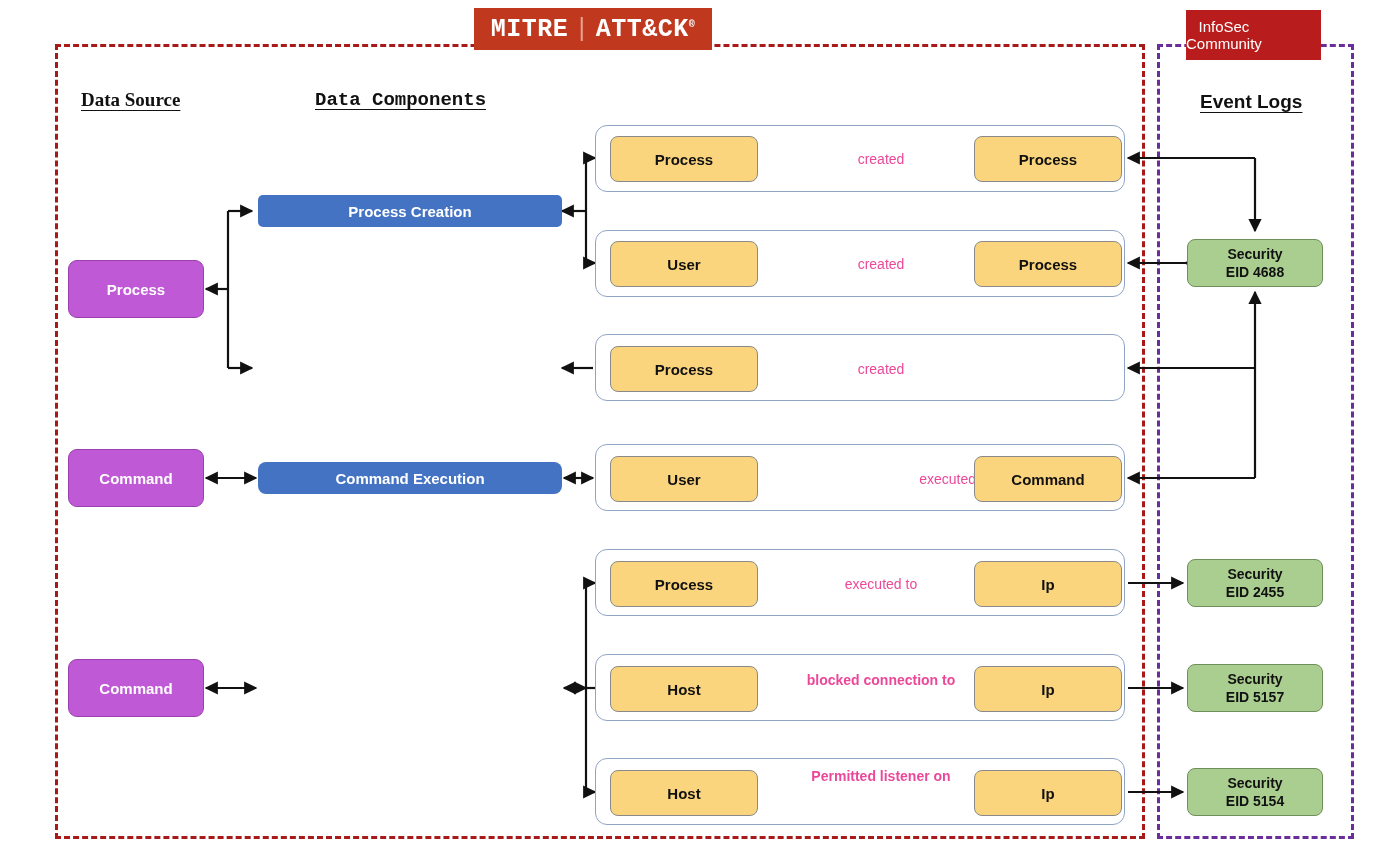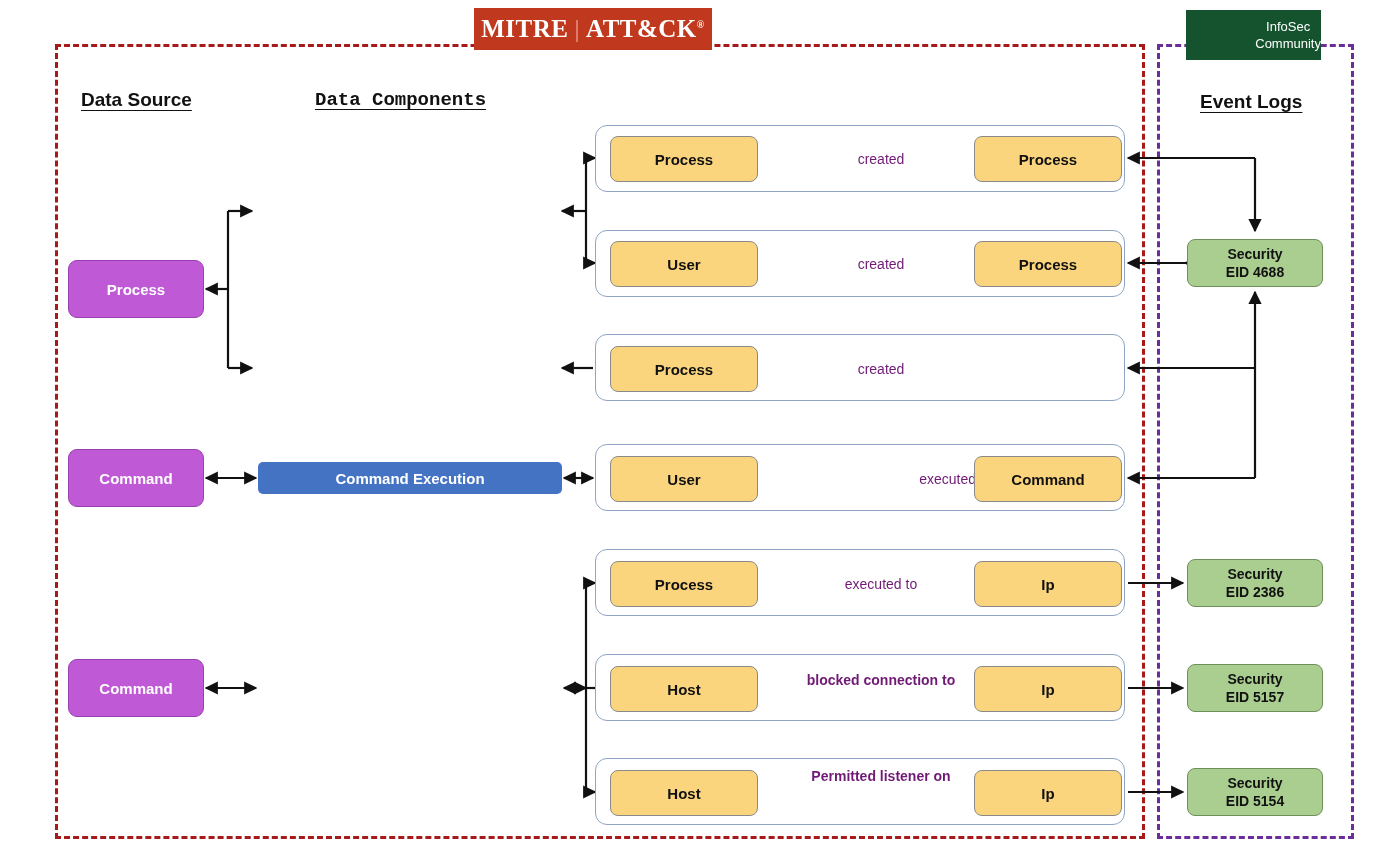--- a/index.html
+++ b/index.html
@@ -21,40 +21,40 @@
   #region-red   { left: 55px;   top: 44px;  width: 1090px; height: 795px; border-color: #A81A1A; }
   #region-purple{ left: 1157px; top: 44px;  width: 197px;  height: 795px; border-color: #6B2D9B; }
 
   
   #mitre-banner {
     position: absolute; left: 474px; top: 8px; width: 238px; height: 42px;
     background: #C0391F; display: flex; align-items: center; justify-content: center;
     letter-spacing: .5px;
   }
   #mitre-banner .logo-text {
-    color: #ffffff; font-size: 25px; font-weight: bold; font-family: Liberation Serif, serif;
+    color: #ffffff; font-size: 25px; font-weight: bold; font-family: Liberation Mono, monospace;
     white-space: nowrap;
   }
   #mitre-banner .bar { color: #E8A090; font-weight: 300; margin: 0 6px; }
   #mitre-banner .reg { font-size: 10px; vertical-align: super; }
 
   
   #infosec-chip {
     position: absolute; left: 1186px; top: 10px; width: 135px; height: 50px;
-    background: #14532d; color: #ffffff;
-    display: flex; align-items: center; justify-content: flex-end; text-align: center;
-    font-size: 13px; line-height: 17px;
+    background: #b91c1c; color: #ffffff;
+    display: flex; align-items: center; justify-content: flex-start; text-align: center;
+    font-size: 15px; line-height: 17px;
   }
 
   
   .col-header {
     position: absolute; font-size: 19px; font-weight: bold; color: #111;
     text-decoration: underline; text-underline-offset: 4px; white-space: nowrap;
   }
-  #hdr-data-source    { left: 81px;  top: 89px; }
+  #hdr-data-source    { left: 81px;  top: 89px; font-family: Liberation Serif, serif; }
   #hdr-data-components{ left: 315px; top: 89px; font-family: Liberation Mono, monospace; }
   #hdr-relationships  { left: 660px; top: 89px; }
   #hdr-event-logs     { left: 1200px;top: 91px; }
 
   
   .ds-box {
     position: absolute; width: 136px; height: 58px;
     background: #C059D6; border: 1.5px solid #9A3FB0; border-radius: 9px;
     color: #ffffff; font-size: 15px; font-weight: bold;
     display: flex; align-items: center; justify-content: center;
@@ -75,21 +75,21 @@
   .rel-node {
     position: absolute; width: 148px; height: 46px;
     background: #FBD57D; border: 1.3px solid #8A8A8A; border-radius: 8px;
     color: #111; font-size: 15px; font-weight: bold;
     display: flex; align-items: center; justify-content: center;
   }
   .rel-node.src { left: 14px; }
   .rel-node.dst { left: 378px; }
   .rel-label {
     position: absolute; left: 190px; width: 190px;
-    text-align: center; color: #701a75; font-size: 14px; line-height: 18px;
+    text-align: center; color: #ec4899; font-size: 14px; line-height: 18px;
   }
   .rel-label.bold { font-weight: bold; }
 
   
   .ev-box {
     position: absolute; left: 1187px; width: 136px; height: 48px;
     background: #A9CE8F; border: 1.4px solid #6E8F5A; border-radius: 8px;
     color: #111; font-size: 14px; font-weight: bold;
     display: flex; flex-direction: column; align-items: center; justify-content: center;
     line-height: 18px;
@@ -188,21 +188,24 @@
   <div class="ds-box" id="ds-process" style="left:68px; top:260px;">
     <span>Process</span>
   </div>
   <div class="ds-box" id="ds-command-1" style="left:68px; top:449px;">
     <span>Command</span>
   </div>
   <div class="ds-box" id="ds-command-2" style="left:68px; top:659px;">
     <span>Command</span>
   </div>
 
-  <div class="dc-box" style="top:462px;">
+  <div class="dc-box" style="top:195px;">
+    <span>Process Creation</span>
+  </div>
+  <div class="dc-box" style="top:462px;border-radius:8px;">
     <span>Command Execution</span>
   </div>
 
   <div class="rel-card" style="top:125px; height:67px;">
     <div class="rel-node src" style="top:10px;">
       <span>Process</span>
     </div>
     <div class="rel-label" style="top:24px;">created</div>
     <div class="rel-node dst" style="top:10px;">
       <span>Process</span>
@@ -265,21 +268,21 @@
       <span>Ip</span>
     </div>
   </div>
 
   <div class="ev-box" style="top:239px;">
     <span>Security</span>
     <span>EID 4688</span>
   </div>
   <div class="ev-box" style="top:559px;">
     <span>Security</span>
-    <span>EID 2386</span>
+    <span>EID 2455</span>
   </div>
   <div class="ev-box" style="top:664px;">
     <span>Security</span>
     <span>EID 5157</span>
   </div>
   <div class="ev-box" style="top:768px;">
     <span>Security</span>
     <span>EID 5154</span>
   </div>
 

